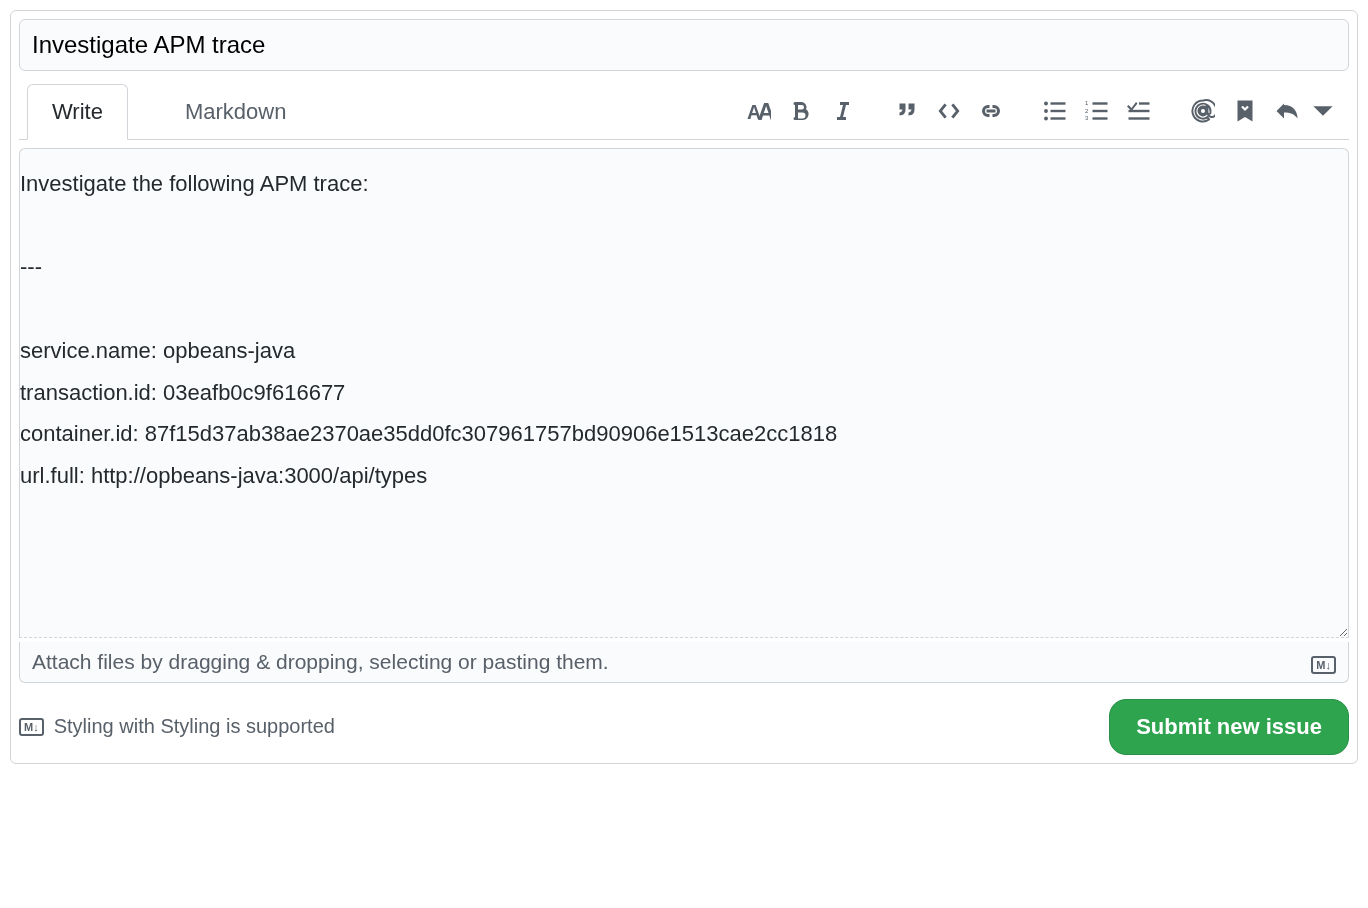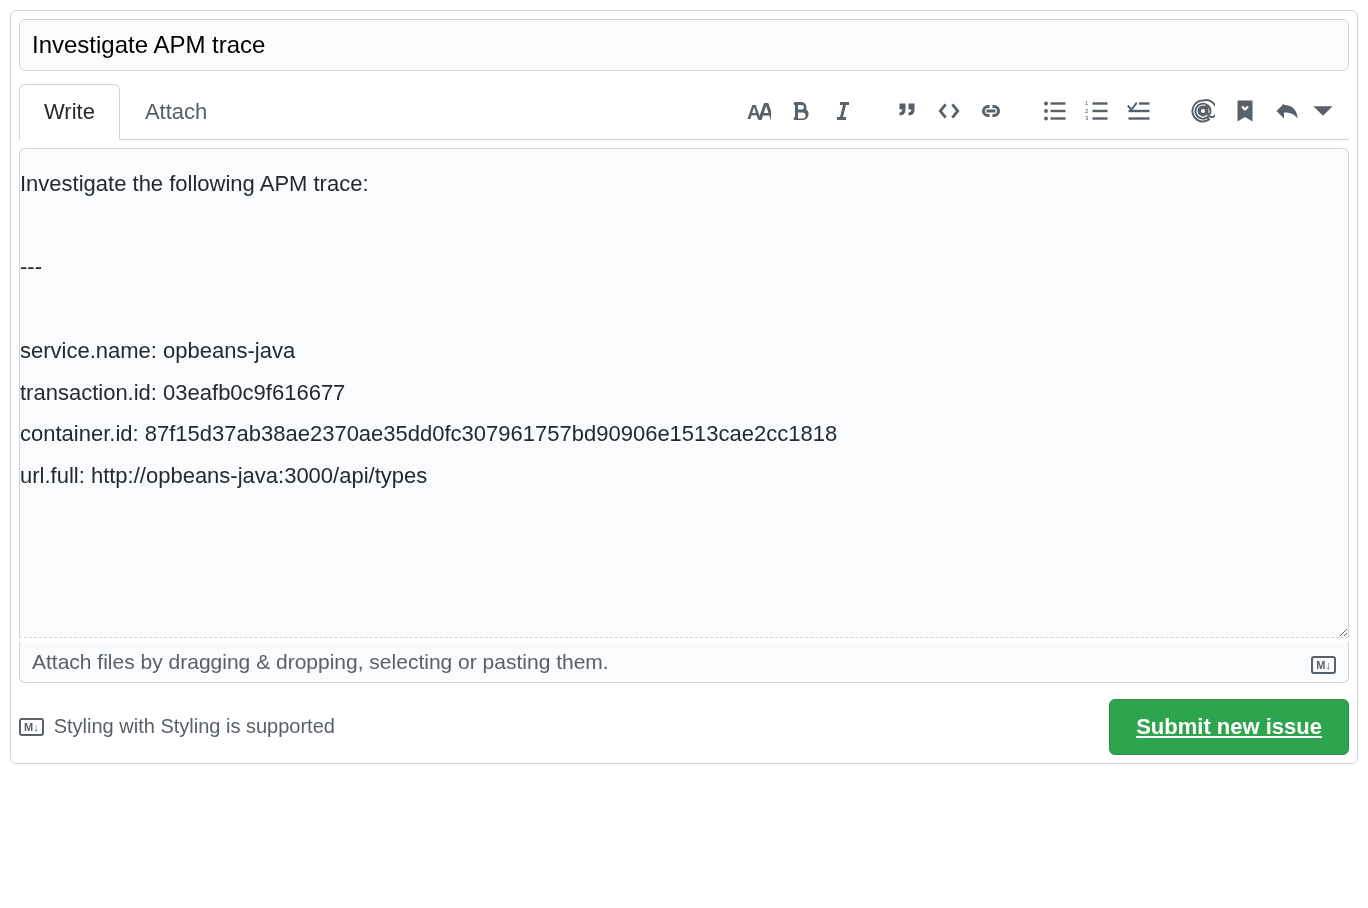--- a/index.html
+++ b/index.html
@@ -30,21 +30,22 @@
   }
   .tab-row {
     display: flex;
     align-items: center;
     margin-top: 12px;
     border-bottom: 1px solid #d1d5da;
     position: relative;
   }
   .tabs {
     display: flex;
-    margin-left: 0;
+    margin-left: 8px;
+    gap: 32px;
   }
   .tab {
     padding: 14px 24px;
     font-size: 22px;
     color: #586069;
     cursor: pointer;
     background: transparent;
     border: 1px solid transparent;
     border-bottom: none;
     position: relative;
@@ -124,23 +125,22 @@
   .submit-btn {
     margin-left: auto;
     background: #2ea44f;
     background: linear-gradient(#34d058 0%, #28a745 90%);
     background: #2ea44f;
     color: #fff;
     font-size: 22px;
     font-weight: 600;
     padding: 14px 26px;
     border: 1px solid #2a9147;
-    border-radius: 6px;
+    border-radius: 17px;
     cursor: pointer;
-    text-decoration: underline;
   }
   .md-badge {
     display: inline-flex;
     align-items: center;
     justify-content: center;
     border: 2px solid #586069;
     border-radius: 3px;
     font-size: 11px;
     font-weight: 700;
     padding: 0 3px;
@@ -152,21 +152,21 @@
 </head>
 <body>
 
 <div class="comment-box">
 
   <input class="title-input" value="Investigate APM trace" style="">
 
   <div class="tab-row">
     <div class="tabs">
       <div class="tab active">Write</div>
-      <div class="tab">Attach</div>
+      <div class="tab">Markdown</div>
     </div>
 
     <div class="toolbar">
       <div class="toolbar-group">
         <span class="tool-btn">
           <svg viewBox="0 0 16 16">
               <path d="M2.75 4.5a.75.75 0 0 1 .75-.75h1a.75.75 0 0 1 0 1.5H4v5h.5a.75.75 0 0 1 0 1.5h-1a.75.75 0 0 1-.75-.75V8H1.25a.75.75 0 0 1 0-1.5H2v-2zM6 3.75a.75.75 0 0 1 .75-.75h6a.75.75 0 0 1 0 1.5H12v7.5h.75a.75.75 0 0 1 0 1.5h-6a.75.75 0 0 1 0-1.5H7.5v-7.5H6.75A.75.75 0 0 1 6 3.75z" opacity="0"></path>
               <text x="0" y="13" font-size="13" font-weight="700" fill="#586069">A</text>
               <text x="7" y="14" font-size="16" font-weight="700" fill="#586069">A</text>
             </svg>

